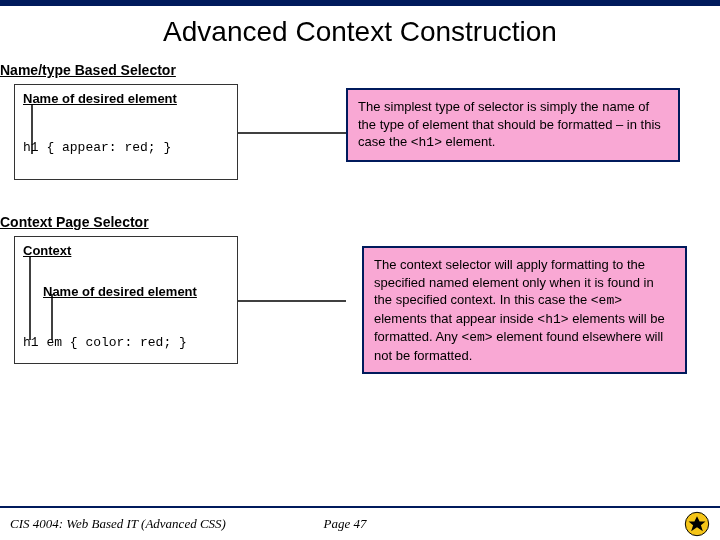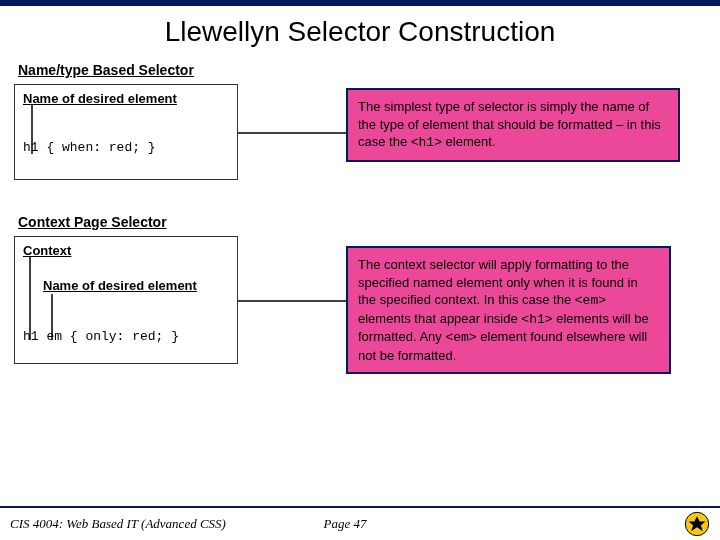--- a/index.html
+++ b/index.html
@@ -21,36 +21,35 @@
     font-size: 28px;
     margin-top: 10px;
     margin-bottom: 14px;
     font-weight: 400;
     font-family: Arial, sans-serif;
   }
   .section-heading {
     font-weight: bold;
     text-decoration: underline;
     font-size: 14px;
-    margin-left: 18px;
     margin-bottom: 6px;
   }
   .content-area {
     position: relative;
   }
   .box-left {
     position: absolute;
     border: 1px solid #333;
     background: #fff;
     padding: 6px 8px;
   }
   .box-right {
     position: absolute;
     border: 2px solid #001a5c;
-    background: #ec4899;
+    background: #f9a8d4;
     padding: 8px 10px;
     font-size: 13px;
     line-height: 1.35;
   }
   .label {
     font-weight: bold;
     text-decoration: underline;
     font-size: 13px;
   }
   .code {
@@ -84,58 +83,58 @@
     height: 26px;
     margin-left: auto;
     flex: 0 0 26px;
   }
 </style>
 </head>
 <body>
 
 <div class="topbar"></div>
 
-<h1 class="title">Llewellyn Selector Construction</h1>
+<h1 class="title">Advanced Context Construction</h1>
 
 <div class="section-heading">Name/type Based Selector</div>
 
 <div class="content-area" style="height:130px; position:relative;">
   <div class="box-left" style="left:14px; top:0; width:224px; height:96px;">
     <div class="label" style="margin-bottom:34px;">Name of desired element</div>
-    <div class="code">h1 { when: red; }</div>
+    <div class="code">h1 { appear: red; }</div>
   </div>
   <svg class="connector" style="left:28px; top:20px;" width="8" height="50">
     <line x1="4" y1="0" x2="4" y2="50" stroke="#000" stroke-width="1.5"></line>
   </svg>
   <svg class="connector" style="left:238px; top:48px;" width="108" height="2">
     <line x1="0" y1="1" x2="108" y2="1" stroke="#000" stroke-width="1.5"></line>
   </svg>
   <div class="box-right" style="left:346px; top:4px; width:334px;">
     <span><span>The simplest type of selector is simply the name of the type of element that should be formatted – in this case the </span><span class="mono-inline">&lt;h1&gt;</span><span> element.</span></span>
   </div>
 </div>
 
 <div class="section-heading">Context Page Selector</div>
 
 <div class="content-area" style="height:200px; position:relative;">
   <div class="box-left" style="left:14px; top:0; width:224px; height:128px;">
-    <div class="label" style="margin-bottom:20px;">Context</div>
+    <div class="label" style="margin-bottom:26px;">Context</div>
     <div class="label" style="margin-left:20px; margin-bottom:36px;">Name of desired element</div>
-    <div class="code">h1 em { only: red; }</div>
+    <div class="code">h1 em { color: red; }</div>
   </div>
   <svg class="connector" style="left:26px; top:20px;" width="8" height="84">
     <line x1="4" y1="0" x2="4" y2="84" stroke="#000" stroke-width="1.5"></line>
   </svg>
   <svg class="connector" style="left:48px; top:58px;" width="8" height="46">
     <line x1="4" y1="0" x2="4" y2="46" stroke="#000" stroke-width="1.5"></line>
   </svg>
   <svg class="connector" style="left:238px; top:64px;" width="108" height="2">
     <line x1="0" y1="1" x2="108" y2="1" stroke="#000" stroke-width="1.5"></line>
   </svg>
-  <div class="box-right" style="left:346px; top:10px; width:325px;">
+  <div class="box-right" style="left:362px; top:10px; width:325px;">
     <span><span>The context selector will apply formatting to the specified named element only when it is found in the specified context.  In this case the </span><span class="mono-inline">&lt;em&gt;</span><span> elements that appear inside </span><span class="mono-inline">&lt;h1&gt;</span><span> elements will be formatted.  Any </span><span class="mono-inline">&lt;em&gt;</span><span> element found elsewhere will not be formatted.</span></span>
   </div>
 </div>
 
 <div class="footer">
   <div class="course">CIS 4004: Web Based IT (Advanced CSS)</div>
   <div class="page">Page 47</div>
   <svg class="logo" viewBox="0 0 40 40">
     <circle cx="20" cy="20" r="18" fill="#f5c518" stroke="#000" stroke-width="1.5"></circle>
     <path d="M20 8 L24 16 L33 16 L26 22 L29 31 L20 25 L11 31 L14 22 L7 16 L16 16 Z" fill="#000"></path>

